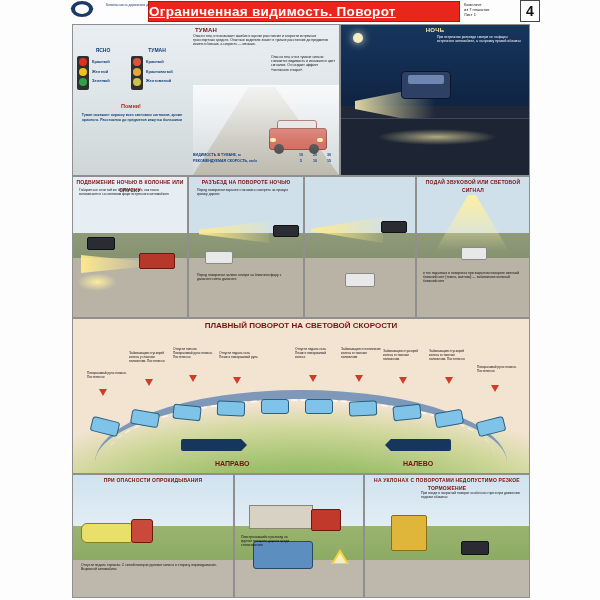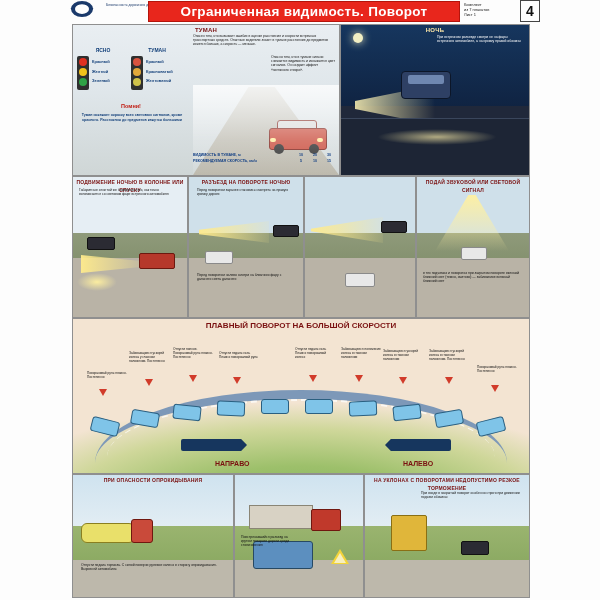--- a/index.html
+++ b/index.html
@@ -7,21 +7,21 @@
   .poster{position:relative;width:600px;height:600px;background:#fdfdfd;}
 
   
   .hdr{position:absolute;left:0;top:0;width:600px;height:22px;}
   .logo{position:absolute;left:62px;top:0px;width:44px;height:20px;}
   .logo-badge{position:absolute;left:0;top:0;width:40px;height:18px;}
   .logo-txt{position:absolute;left:44px;top:3px;font-size:3.4px;line-height:4px;color:#1b3a6b;width:60px;}
   .title-bar{position:absolute;left:148px;top:1px;width:310px;height:19px;background:#e8261c;
              border:1px solid #b4140c;}
   .title-bar span{display:block;color:#ffffff;font-weight:bold;font-size:13.5px;line-height:19px;
-             text-align:center;letter-spacing:.3px;}
+             letter-spacing:.3px;text-decoration:underline;}
   .kit{position:absolute;left:464px;top:2px;font-size:4px;line-height:5px;color:#222;text-align:left;width:50px;}
   .sheetno{position:absolute;left:520px;top:0px;width:18px;height:20px;border:1px solid #444;
            text-align:center;font-size:14px;font-weight:bold;line-height:20px;color:#111;}
 
   
   .panel{position:absolute;border:1px solid #8f8f8f;overflow:hidden;background:#cfe3ef;}
   .ptitle{position:absolute;left:0;top:0;width:100%;text-align:center;font-size:5px;font-weight:bold;
           color:#7a1010;line-height:8px;letter-spacing:.2px;}
   .cap{position:absolute;font-size:3.4px;line-height:4.2px;color:#111;}
   .capw{position:absolute;font-size:3.4px;line-height:4.2px;color:#ffffff;}
@@ -258,21 +258,21 @@
   <div class="panel r2" id="p-r2d">
     <div class="r2road"></div>
     <div class="r2asph"></div>
     <div class="ptitle" style="top:1px;">ПОДАЙ ЗВУКОВОЙ ИЛИ СВЕТОВОЙ СИГНАЛ</div>
     <div class="beamY" style="left:18px;top:18px;width:74px;height:56px;clip-path:polygon(45% 0%,55% 0%,100% 100%,0% 100%);background:linear-gradient(180deg,rgba(255,240,160,.95),rgba(255,240,160,0));"></div>
     <div class="minicar white" style="left:44px;top:70px;width:24px;height:11px;"></div>
     <div class="cap" style="left:6px;top:94px;width:100px;">в тех подъемах и поворотах при закрытом повороте включай ближний свет (темно, очитово) — забиваемое включай ближний свет</div>
   </div>
 
   <div class="panel" id="p-turn">
-    <div class="turn-title">ПЛАВНЫЙ ПОВОРОТ НА БОЛЬШОЙ СКОРОСТИ</div>
+    <div class="turn-title">ПЛАВНЫЙ ПОВОРОТ НА СВЕТОВОЙ СКОРОСТИ</div>
     <div class="turn-green"></div>
     <div class="turn-road"></div>
     <div class="turn-road2"></div>
 
     <div class="tlabel" style="left:14px;top:52px;">Поворачивай руль плавно. Постепенно</div>
     <div class="tlabel" style="left:56px;top:32px;">Забивающиеся ускоряй колеса у главном положении. Постепенно</div>
     <div class="tlabel" style="left:100px;top:28px;">Отпусти полное. Поворачивай руль плавно. Постепенно</div>
     <div class="tlabel" style="left:146px;top:32px;">Отпусти педаль газа. Плавно поворачивай руль</div>
 
     <div class="tlabel" style="left:222px;top:28px;">Отпусти педаль газа. Плавно поворачивай колесо</div>

